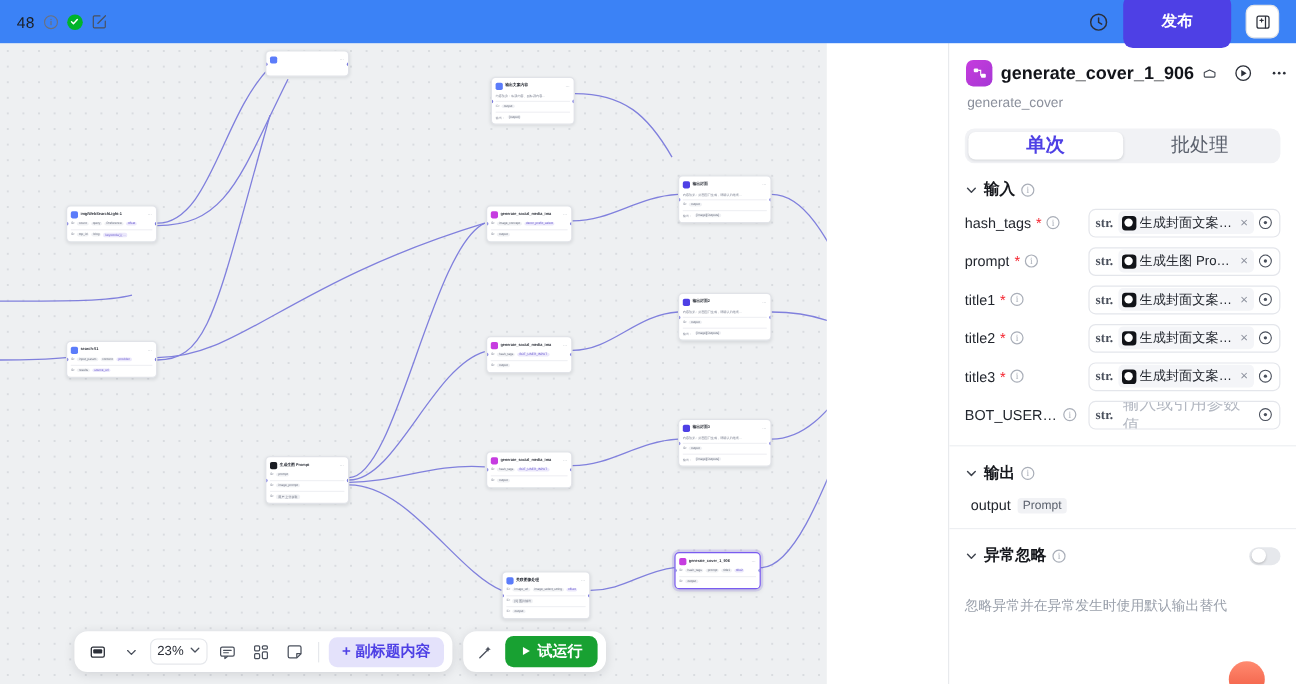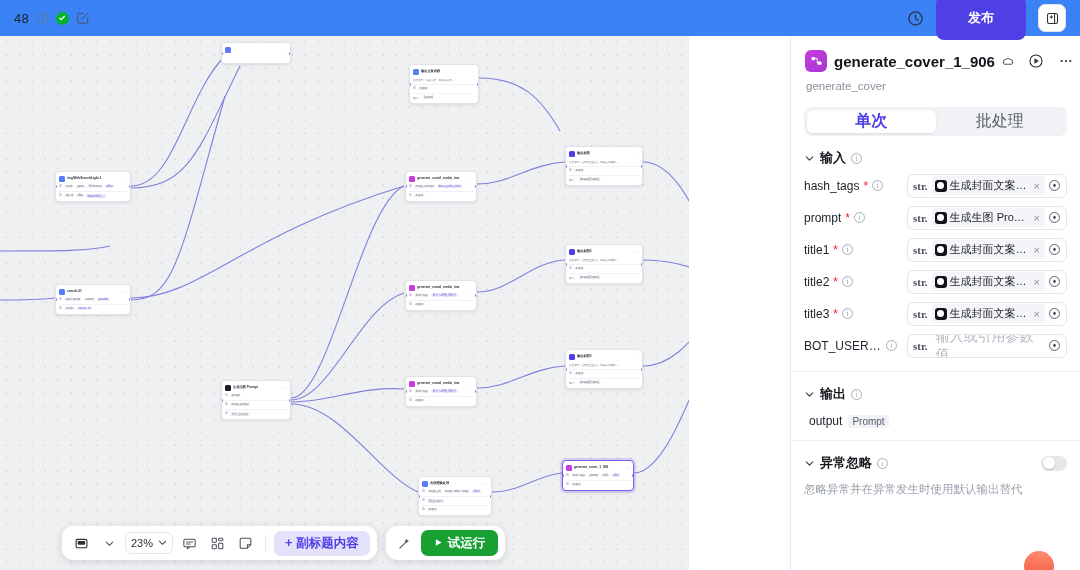--- a/index.html
+++ b/index.html
@@ -185,21 +185,21 @@
 
   .out-row { display: flex; align-items: center; gap: 6px; margin-top: 11px; padding-left: 5px; }
   .out-name { font-size: 12px; color: #22262e; }
   .tag { font-size: 10px; color: #5a606c; background: #f1f2f5; border-radius: 3px; padding: 1px 4px; }
 
   .toggle {
     width: 26px; height: 15px; border-radius: 8px; background: #e6e8ec; position: relative; cursor: pointer;
   }
   .toggle .knob { position: absolute; top: 1.5px; left: 1.5px; width: 12px; height: 12px; border-radius: 50%; background: #fff;
                   box-shadow: 0 1px 2px rgba(0,0,0,.2); }
-  .desc { font-size: 11.5px; color: #9aa0ab; margin-top: 9px; line-height: 1.5; }
+  .desc { font-size: 11.5px; color: #9aa0ab; margin-top: 25px; line-height: 1.5; }
 
   .fab-stub {
     position: absolute; right: 26px; bottom: -11px; width: 30px; height: 30px; border-radius: 50%;
     background: linear-gradient(180deg, #ff8a70 0%, #f0583f 100%);
   }
 </style>
 </head>
 <body>
 
 <div id="app">

